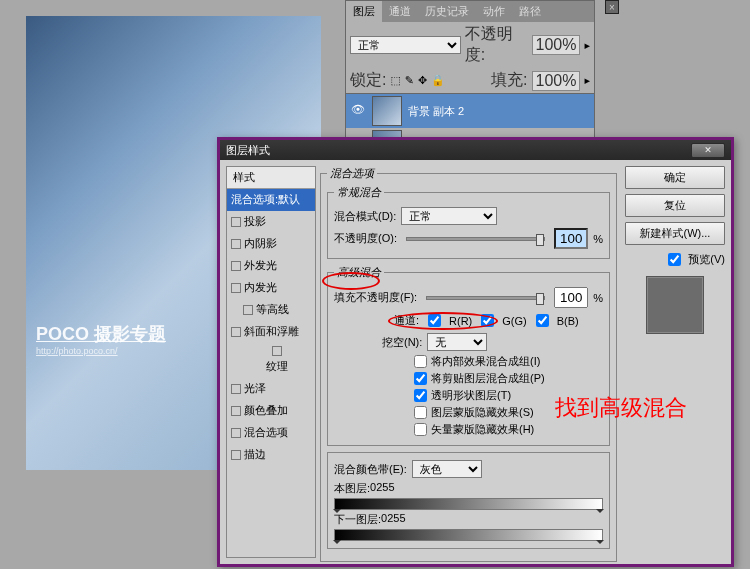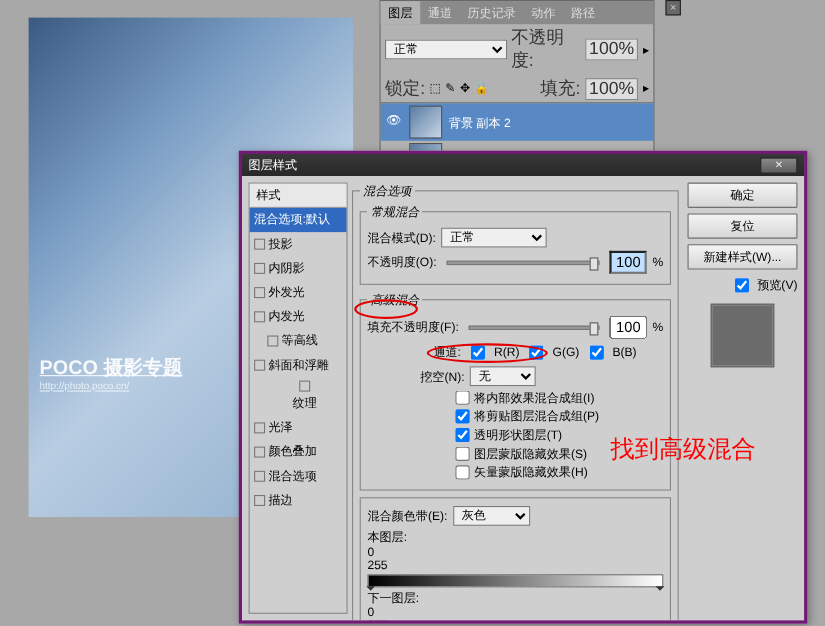--- a/index.html
+++ b/index.html
@@ -54,21 +54,21 @@
 
   .right-col { width:110px; padding:6px 6px 0 4px; }
   .btn { display:block; width:100%; background:linear-gradient(#f4f4f4,#d6d6d6); border:1px solid #707070; border-radius:1px; padding:3px 0; margin-bottom:5px; text-align:center; font-size:11px; }
   .preview-chk { display:flex; gap:4px; align-items:center; justify-content:flex-end; margin:2px 0 8px; }
   .preview-box { width:56px; height:56px; margin:0 auto; background:#6c6c6c; border:1px solid #888; outline:1px solid #555; }
 
   .annot { position:absolute; left:555px; top:393px; color:#f00; font-size:22px; font-family:"Microsoft YaHei",sans-serif; }
 
   .gradbar { position:relative; height:12px; background:linear-gradient(90deg,#000,#fff); border:1px solid #777; margin:2px 0 1px; }
   .tri { position:absolute; top:10px; width:0; height:0; border:4px solid transparent; border-top-color:#333; }
-  .between { display:flex; justify-content:flex-end; margin:2px 0;flex-direction:column; }
+  .between { display:flex; justify-content:flex-start; margin:2px 0; }
 </style>
 </head>
 <body>
 
 <div class="photo">
   <div class="watermark">
     <span>POCO 摄影专题</span>
     <small>http://photo.poco.cn/</small>
   </div>
 </div>

